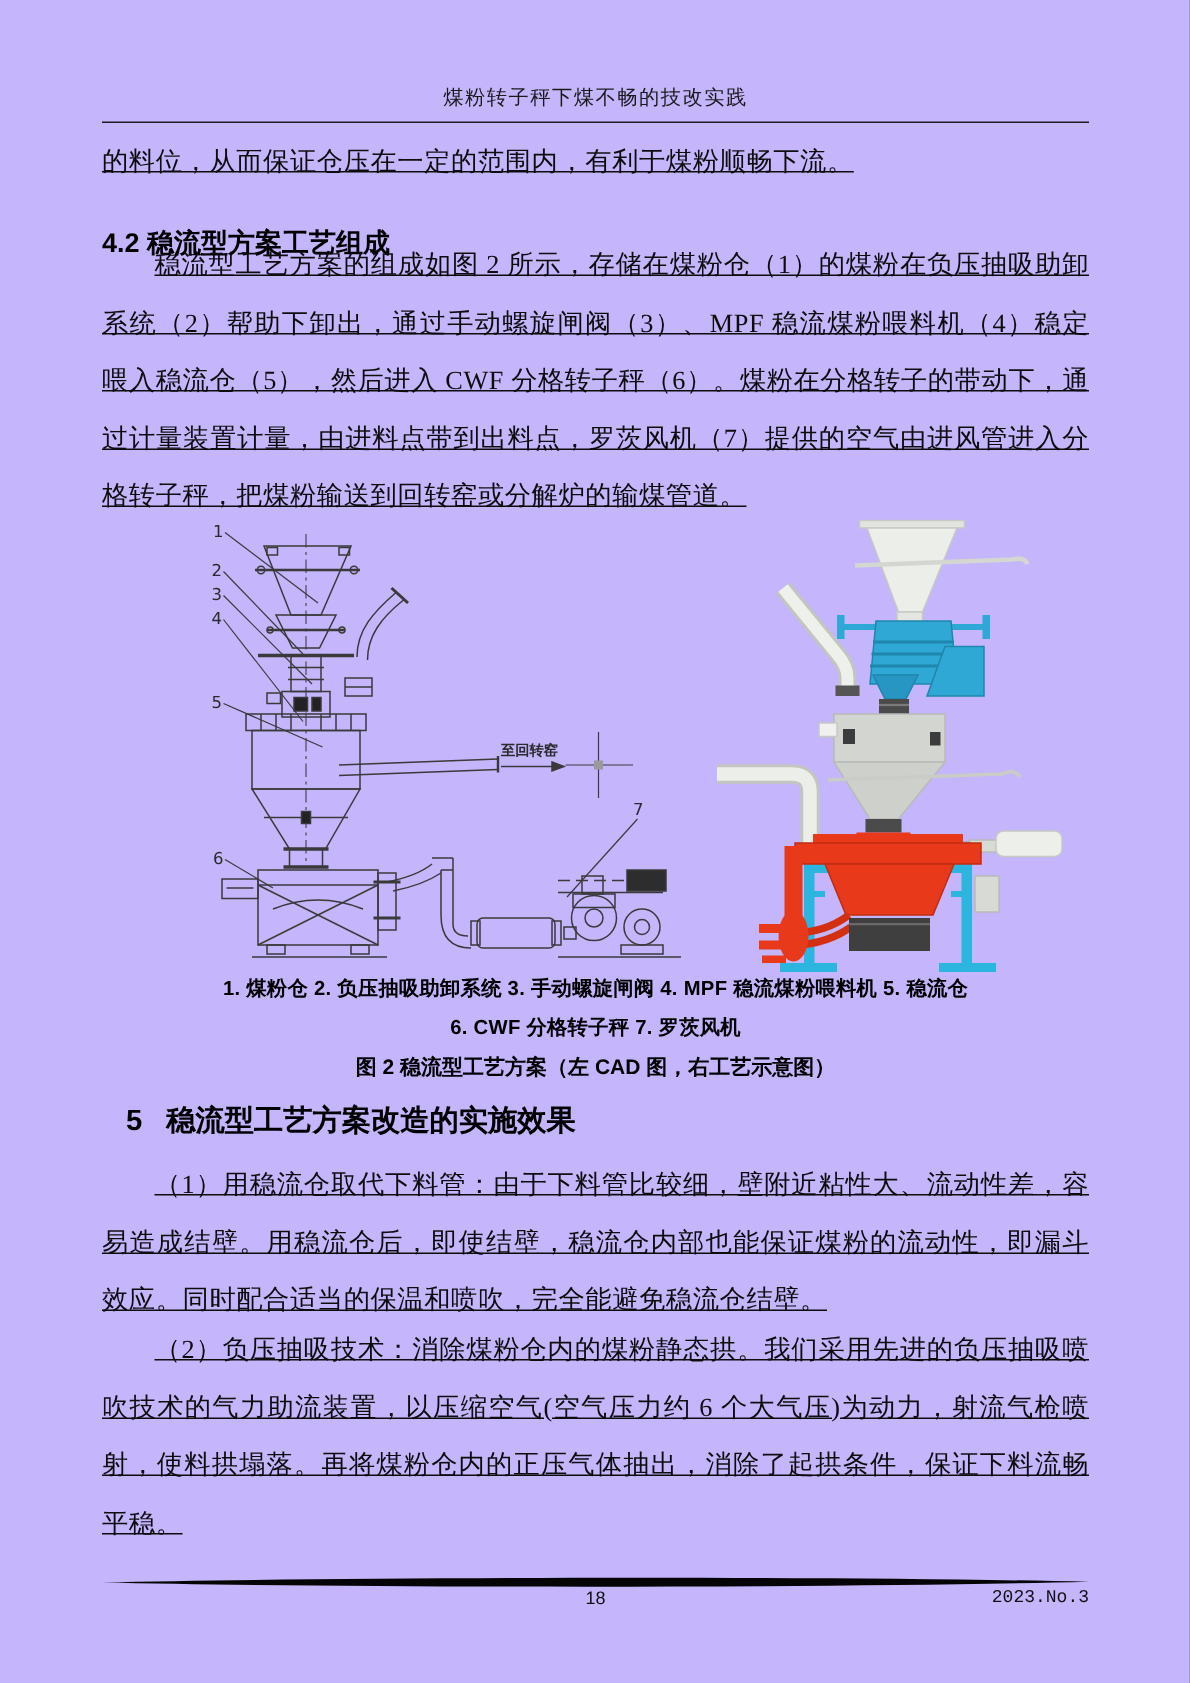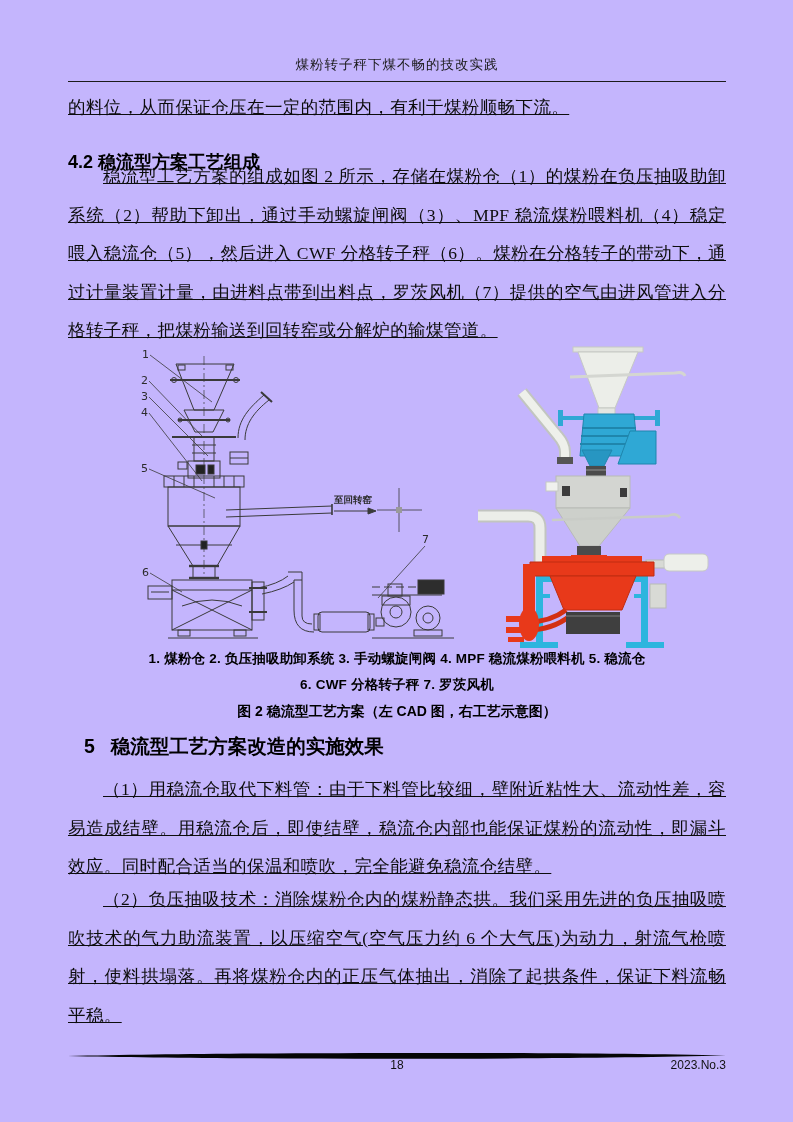--- a/index.html
+++ b/index.html
@@ -49,21 +49,21 @@
   .h5 .num{margin-right:16px;}
   .para51{top:770px;}
   .para52{top:880px;}
   .footer-bar{top:1046px;left:68px;right:67px;height:8px;}
   .footer-page{
     top:1058px;left:68px;right:67px;text-align:center;
     font-family:"Liberation Sans","DejaVu Sans",sans-serif;font-size:12px;color:#111;
   }
   .footer-issue{
     top:1058px;right:67px;
-    font-family:Liberation Sans, sans-serif;font-size:12px;color:#111;
+    font-family:Liberation Mono, monospace;font-size:12px;color:#111;
   }
   svg text{font-family:"DejaVu Sans","Liberation Sans",sans-serif;fill:#2b2b2b;}
 </style>
 </head>
 <body>
 
 <div class="page">
 
   <div class="abs running-title">煤粉转子秤下煤不畅的技改实践</div>
   <div class="abs header-rule"></div>

